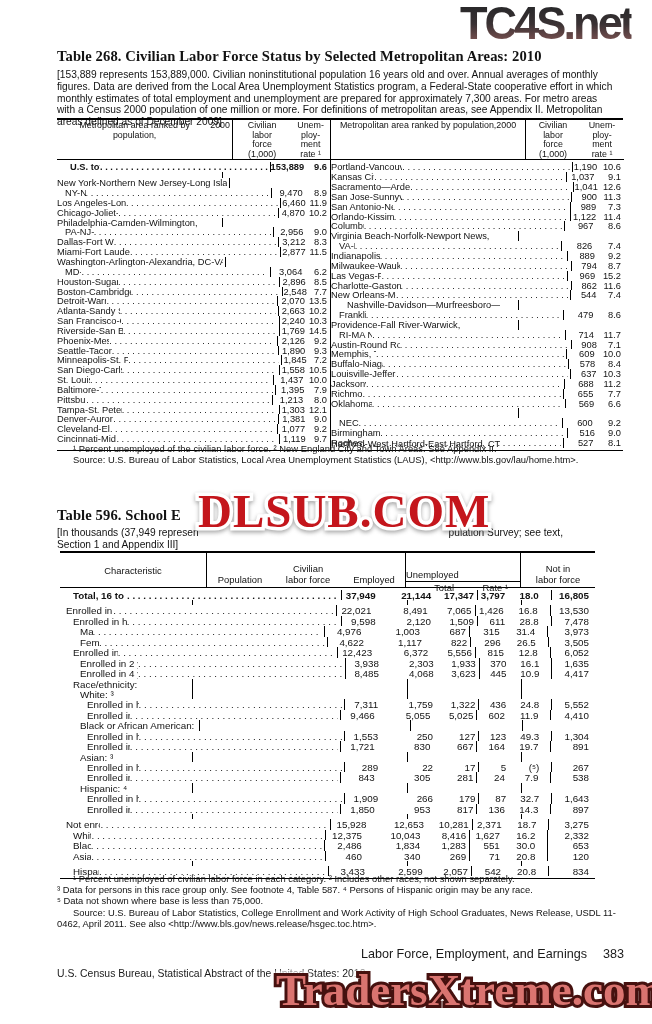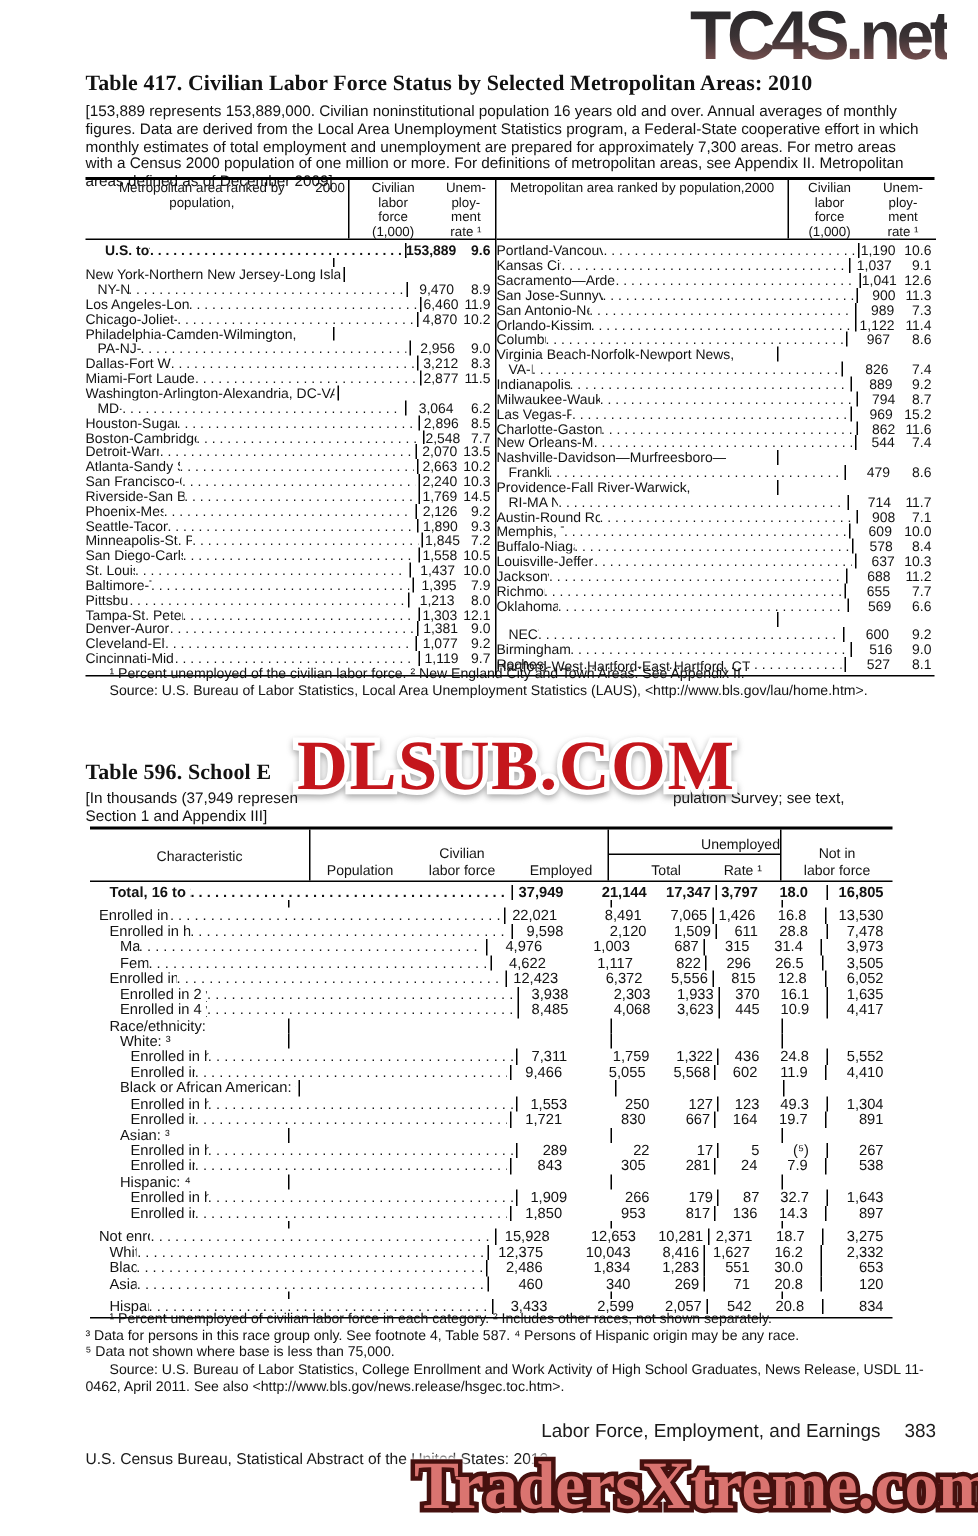--- a/index.html
+++ b/index.html
@@ -97,21 +97,21 @@
     border-top:2px solid #000;border-bottom:1px solid #000;
     font-size:9.8px;
   }
   .hdr6{display:flex;border-bottom:1.5px solid #000;height:34px;}
   .h-label{flex:1 1 auto;border-right:1px solid #000;
     display:flex;align-items:center;justify-content:center;font-size:9.4px;}
   .hcol{display:flex;flex-direction:column;justify-content:flex-end;
     text-align:center;font-size:9.4px;line-height:10.5px;padding-bottom:2px;}
   .h-pop{width:66px;} .h-clf{width:70px;} .h-emp{width:62px;}
   .h-ugrp{width:114px;border-left:1px solid #000;display:flex;flex-direction:column;font-size:9.4px;}
-  .h-utitle{text-align:right;border-bottom:1px solid #000;padding:4px 0 1px 0;}
+  .h-utitle{text-align:left;border-bottom:1px solid #000;padding:16px 0 1px 0;}
   .h-urow{display:flex;flex:1;align-items:flex-end;padding-bottom:2px;}
   .h-ut{width:60px;text-align:right;padding-right:12px;box-sizing:border-box;}
   .h-ur{width:54px;text-align:right;padding-right:12px;box-sizing:border-box;}
   .h-nilf{width:74px;border-left:1px solid #000;}
   .rows6{display:flex;flex-direction:column;padding-top:2px;padding-bottom:2px;}
   .r6{display:flex;align-items:baseline;height:10.45px;}
   .r6.gap{height:5px;}
   .r6.b{font-weight:bold;}
   .l6{flex:1 1 auto;min-width:0;display:flex;align-items:baseline;
       border-right:1px solid #000;align-self:stretch;padding-right:2px;}
@@ -131,21 +131,21 @@
   #running-head .pagenum{margin-left:16px;}
   #credit{position:absolute;left:57px;top:968px;font-size:10.4px;color:#1a1a1a;white-space:nowrap;}
 </style>
 </head>
 <body>
 
 <div class="wm-top">TC4S.net</div>
 <div class="wm-mid">DLSUB.COM</div>
 <div class="wm-bottom">TradersXtreme.com</div>
 
-<h1 class="tbl-title" id="s595-title">Table 417. Civilian Labor Force Status by Selected Metropolitan Areas: 2010</h1>
+<h1 class="tbl-title" id="s595-title">Table 268. Civilian Labor Force Status by Selected Metropolitan Areas: 2010</h1>
 <p id="s595-intro">[153,889 represents 153,889,000. Civilian noninstitutional population 16 years old and over. Annual averages of monthly figures. Data are derived from the Local Area Unemployment Statistics program, a Federal-State cooperative effort in which monthly estimates of total employment and unemployment are prepared for approximately 7,300 areas. For metro areas with a Census 2000 population of one million or more. For definitions of metropolitan areas, see Appendix II. Metropolitan areas defined as of December 2009]</p>
 
 <div id="s595-table">
   <div class="half half-left">
     <div class="hdr595">
       <div class="hnm">
         <span>Metropolitan area ranked by population,</span>
         <span>2000</span>
       </div>
       <div class="hstack hc1">
@@ -516,21 +516,21 @@
         <div class="r">
           <span class="nm">
             <span class="txt" style="padding-left: 0px;">New Orleans-Metairie-Kenner, LA</span>
             <span class="dots"></span>
           </span>
           <span class="c1">544</span>
           <span class="c2">7.4</span>
         </div>
         <div class="r">
           <span class="nm">
-            <span class="txt" style="padding-left: 0px; text-align: right;">Nashville-Davidson—Murfreesboro—</span>
+            <span class="txt" style="padding-left: 16px; text-align: right;">Nashville-Davidson—Murfreesboro—</span>
           </span>
           <span class="c1"></span>
           <span class="c2"></span>
         </div>
         <div class="r">
           <span class="nm">
             <span class="txt" style="padding-left: 8px;">Franklin, TN</span>
             <span class="dots"></span>
           </span>
           <span class="c1">479</span>
@@ -815,21 +815,21 @@
         <span class="c6 cr">24.8</span>
         <span class="c6 cn">5,552</span>
       </div>
       <div class="r6">
         <span class="l6">
           <span class="txt" style="padding-left: 27px;">Enrolled in college</span>
           <span class="dots"></span>
         </span>
         <span class="c6 cp">9,466</span>
         <span class="c6 cl">5,055</span>
-        <span class="c6 ce">5,568</span>
+        <span class="c6 ce">5,025</span>
         <span class="c6 cu">602</span>
         <span class="c6 cr">11.9</span>
         <span class="c6 cn">4,410</span>
       </div>
       <div class="r6">
         <span class="l6">
           <span class="txt" style="padding-left: 20px;">Black or African American: ³</span>
         </span>
         <span class="c6 cp"></span>
         <span class="c6 cl"></span>

